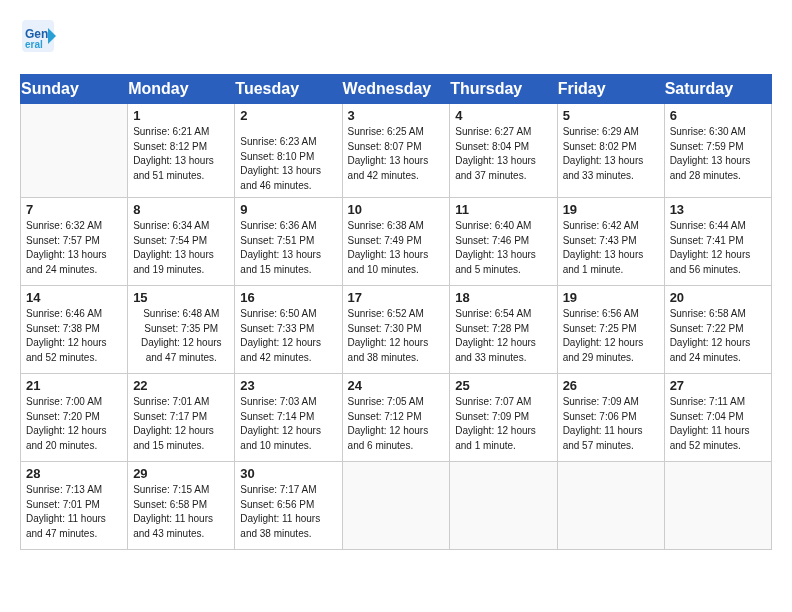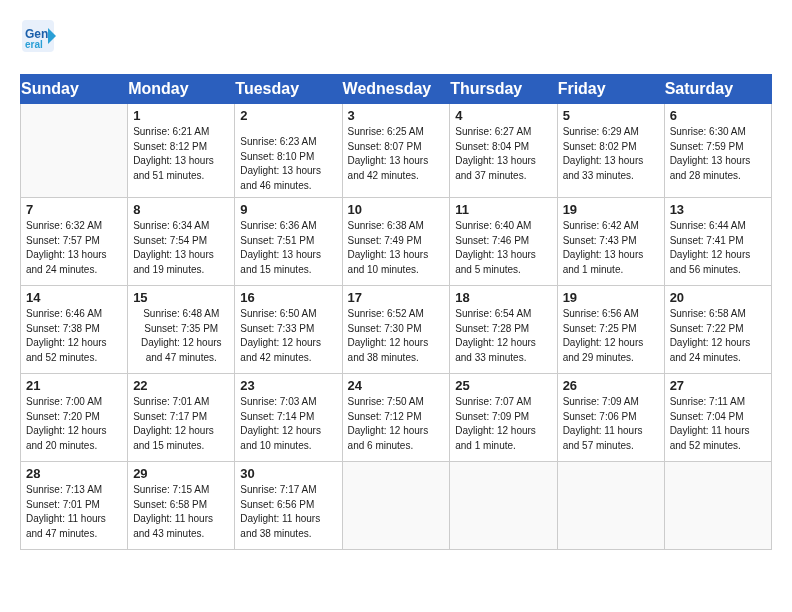--- a/index.html
+++ b/index.html
@@ -285,21 +285,21 @@
         </td>
         <td>
           <span class="day-number">23</span>
           <div class="day-info" style="white-space: pre-line;">Sunrise: 7:03 AM
 Sunset: 7:14 PM
 Daylight: 12 hours
 and 10 minutes.</div>
         </td>
         <td>
           <span class="day-number">24</span>
-          <div class="day-info" style="white-space: pre-line;">Sunrise: 7:50 AM
+          <div class="day-info" style="white-space: pre-line;">Sunrise: 7:05 AM
 Sunset: 7:12 PM
 Daylight: 12 hours
 and 6 minutes.</div>
         </td>
         <td>
           <span class="day-number">25</span>
           <div class="day-info" style="white-space: pre-line;">Sunrise: 7:07 AM
 Sunset: 7:09 PM
 Daylight: 12 hours
 and 1 minute.</div>

